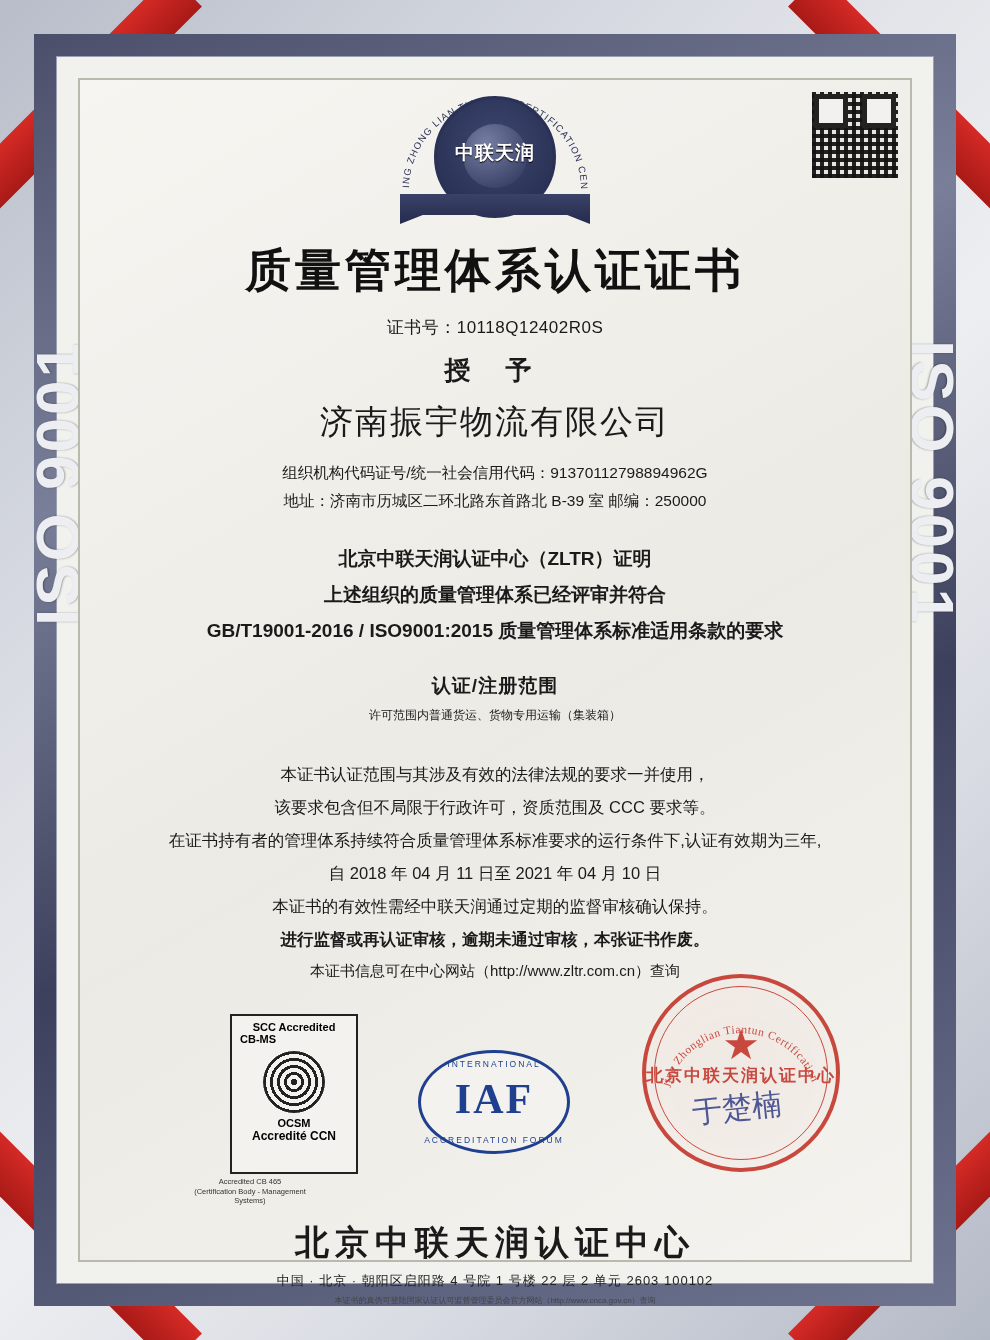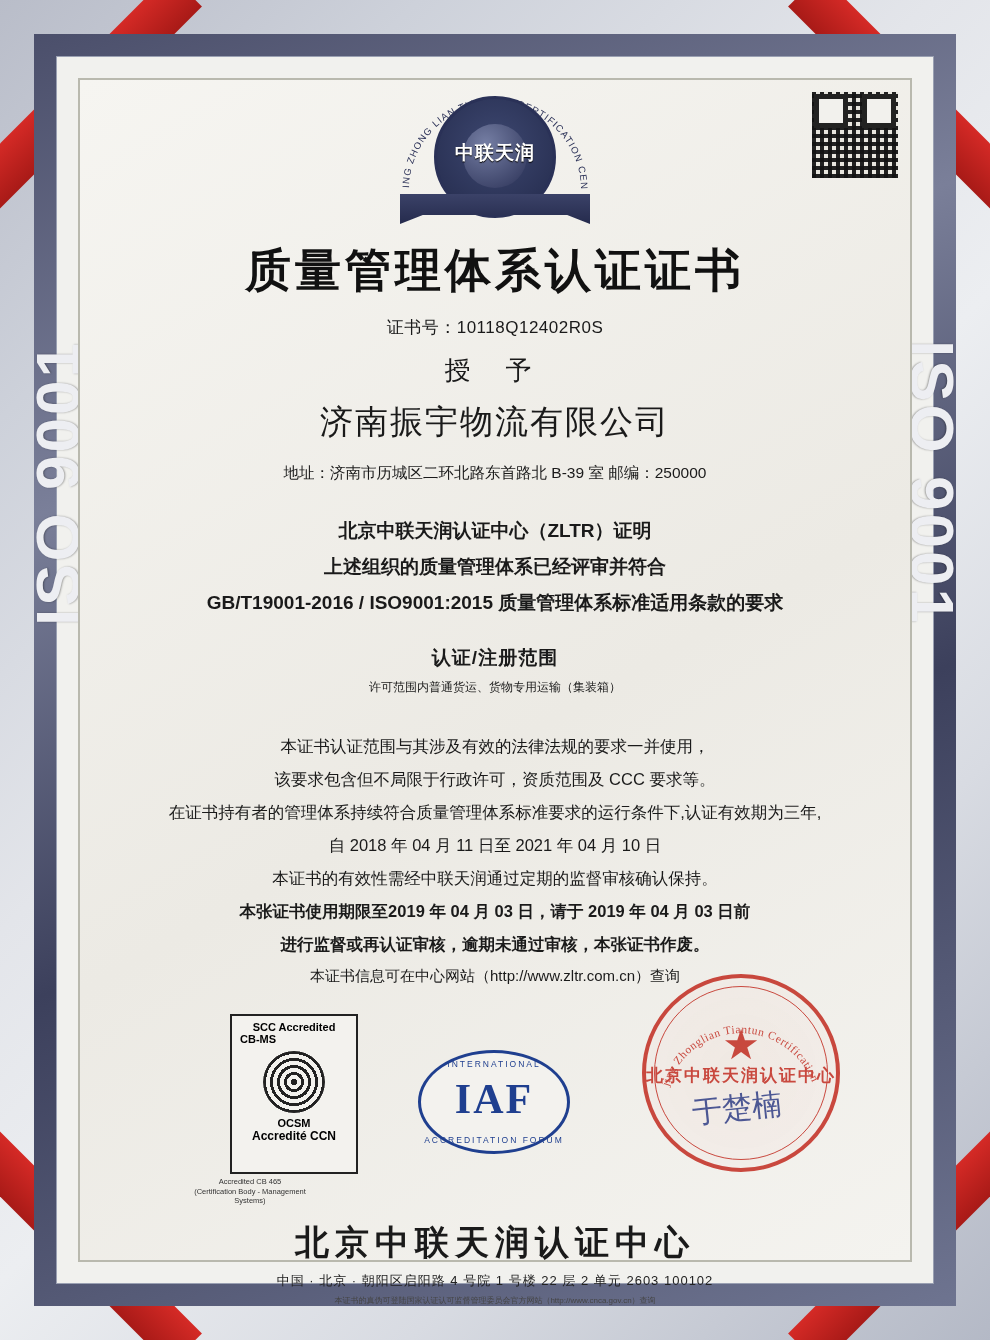--- a/index.html
+++ b/index.html
@@ -94,21 +94,21 @@
     clip-path:polygon(0 0,100% 0,100% 100%,88% 70%,12% 70%,0 100%);
   }
 
   
   .body-wrap{position:absolute;left:0;right:0;top:240px;text-align:center;color:#1a1a1a;}
   .title{
     font-size:46px;font-weight:bold;letter-spacing:4px;color:#111;
     font-family:"DejaVu Sans", sans-serif;
   }
   .cert-no{margin-top:14px;font-size:17px;letter-spacing:.5px;}
-  .grant{margin-top:14px;font-size:26px;font-weight:normal;letter-spacing:14px;}
+  .grant{margin-top:14px;font-size:26px;font-weight:bold;letter-spacing:14px;}
   .company{margin-top:12px;font-size:33px;font-weight:normal;letter-spacing:2px;}
   .org-line{margin-top:14px;font-size:15.5px;line-height:1.8;}
   .stmt{margin-top:26px;font-size:19px;font-weight:bold;line-height:1.9;}
   .scope-title{margin-top:24px;font-size:19px;font-weight:bold;letter-spacing:1px;}
   .scope-body{margin-top:8px;font-size:12px;font-weight:normal;}
   .notes{margin-top:34px;font-size:16.5px;line-height:2.0;}
   .notes .b{font-weight:bold;}
   .notes .small{font-size:15px;}
 
   
@@ -204,39 +204,39 @@
     <div class="title">质量管理体系认证证书</div>
 
     <div class="cert-no">
       <span>证书号：</span><span>10118Q12402R0S</span>
     </div>
 
     <div class="grant">授    予</div>
     <div class="company">济南振宇物流有限公司</div>
 
     <div class="org-line">
+      <div>组织机构代码证号/统一社会信用代码：91370112798894962G</div>
       <div>地址：济南市历城区二环北路东首路北 B-39 室  邮编：250000</div>
     </div>
 
     <div class="stmt">
       <div>北京中联天润认证中心（ZLTR）证明</div>
       <div>上述组织的质量管理体系已经评审并符合</div>
       <div>GB/T19001-2016 / ISO9001:2015 质量管理体系标准适用条款的要求</div>
     </div>
 
     <div class="scope-title">认证/注册范围</div>
     <div class="scope-body">许可范围内普通货运、货物专用运输（集装箱）</div>
 
     <div class="notes">
       <div>本证书认证范围与其涉及有效的法律法规的要求一并使用，</div>
       <div>该要求包含但不局限于行政许可，资质范围及 CCC 要求等。</div>
       <div>在证书持有者的管理体系持续符合质量管理体系标准要求的运行条件下,认证有效期为三年,</div>
       <div>自 2018 年 04 月 11 日至 2021 年 04 月 10 日</div>
       <div>本证书的有效性需经中联天润通过定期的监督审核确认保持。</div>
-      <div class="b">本张证书使用期限至2019 年 04 月 03 日，请于 2019 年 04 月 03 日前</div>
       <div class="b">进行监督或再认证审核，逾期未通过审核，本张证书作废。</div>
       <div class="small">本证书信息可在中心网站（http://www.zltr.com.cn）查询</div>
     </div>
   </div>
 
   <div class="logos">
 
     <div class="scc">
       <div class="l1">SCC Accredited</div>
       <div class="l2">CB-MS</div>

